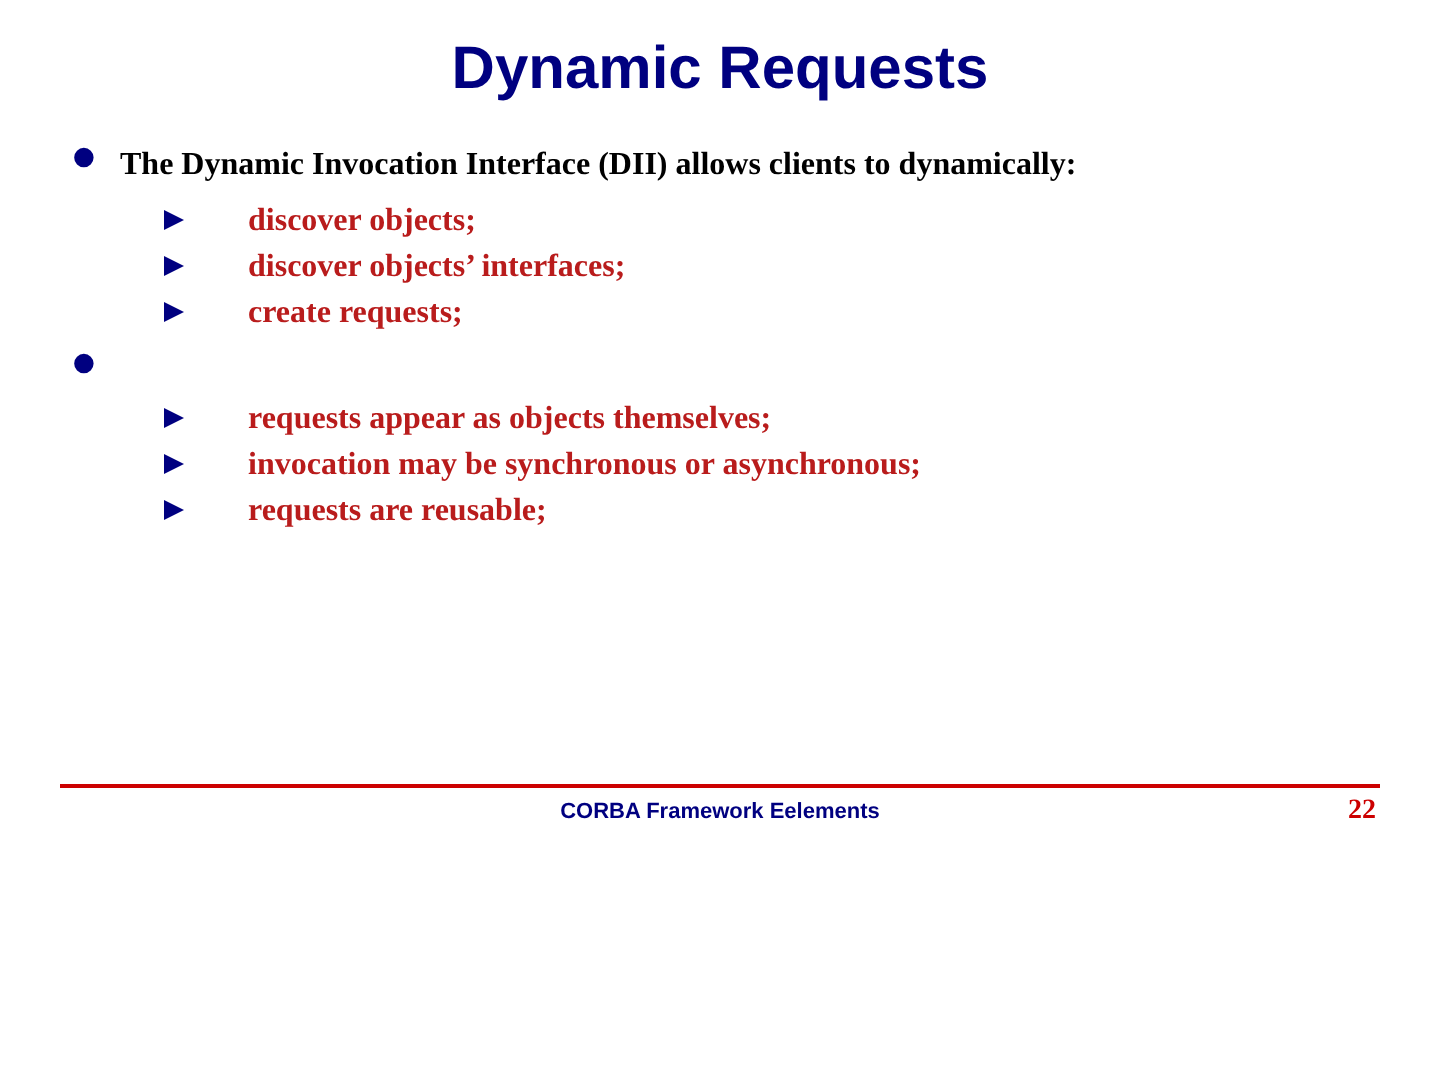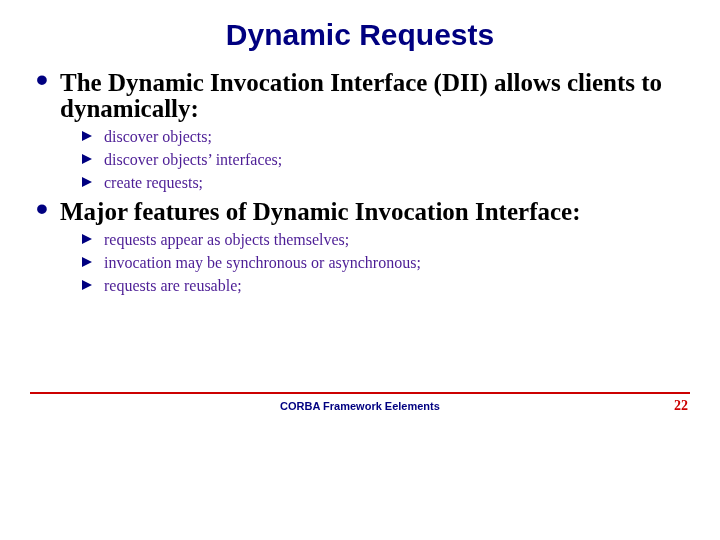--- a/index.html
+++ b/index.html
@@ -39,21 +39,21 @@
     font-size: 34px;
     line-height: 22px;
     color: #000080;
     width: 24px;
     flex: 0 0 24px;
     text-align: left;
     position: relative;
     top: -2px;
   }
   .l1 .text {
-    font-size: 25px;
+    font-size: 16px;
     line-height: 26px;
     font-weight: bold;
     color: #000000;
   }
   .l2-group {
     padding-left: 46px;
     margin-bottom: 6px;
   }
   .l2 {
     display: flex;
@@ -66,22 +66,23 @@
     position: relative;
   }
   .l2 .marker svg {
     position: absolute;
     top: 5px;
     left: 0;
   }
   .l2 .text {
     font-size: 16px;
     line-height: 21px;
-    font-weight: normal;
-    color: #4c1d95;
+    font-weight: bold;
+    color: #b91c1c;
+    margin-left: 20px;
   }
   .footer {
     position: absolute;
     left: 30px;
     right: 30px;
     bottom: 22px;
   }
   .rule {
     height: 2px;
     background: #cc0000;
@@ -148,21 +149,20 @@
             <svg width="10" height="10">
               <polygon points="0,0 10,5 0,10" fill="#000080"></polygon>
             </svg>
           </div>
         <div class="text">create requests;</div>
       </div>
     </div>
 
     <div class="l1">
       <div class="bullet">•</div>
-      <div class="text">Major features of Dynamic Invocation Interface:</div>
     </div>
     <div class="l2-group">
       <div class="l2">
         <div class="marker">
             <svg width="10" height="10">
               <polygon points="0,0 10,5 0,10" fill="#000080"></polygon>
             </svg>
           </div>
         <div class="text">requests appear as objects themselves;</div>
       </div>

